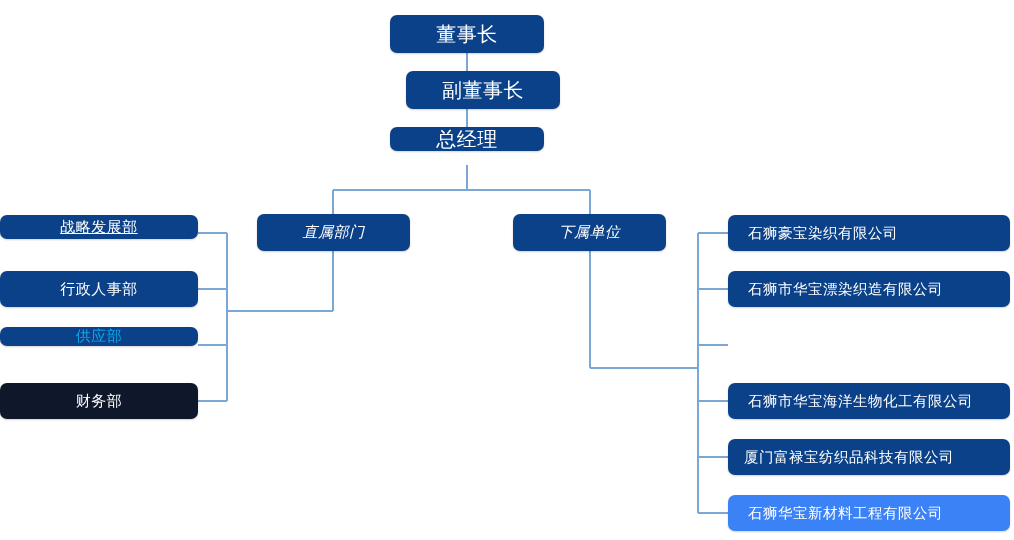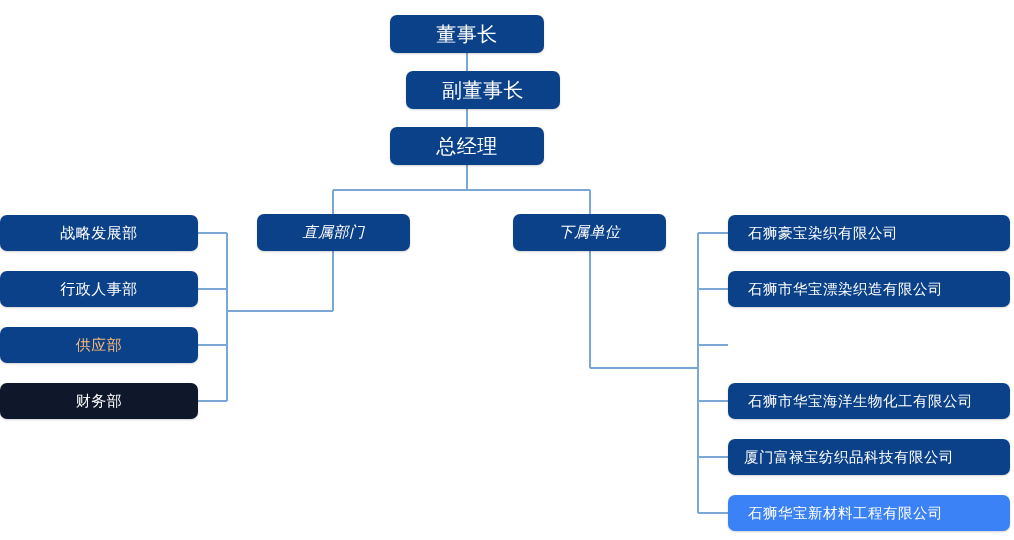--- a/index.html
+++ b/index.html
@@ -85,38 +85,38 @@
       <path d="M698,513 L728,513"></path>
     </g>
   </svg>
 
   <div class="node level-1" style="left: 390px; top: 15px; width: 154px; height: 38px; background: rgb(11, 65, 137); color: rgb(255, 255, 255);">
       <span>董事长</span>
     </div>
   <div class="node level-1" style="left: 406px; top: 71px; width: 154px; height: 38px; background: rgb(11, 65, 137); color: rgb(255, 255, 255);">
       <span>副董事长</span>
     </div>
-  <div class="node level-1" style="left: 390px; top: 127px; width: 154px; height: 38px; background: rgb(11, 65, 137); color: rgb(255, 255, 255);">
+  <div class="node level-1" style="left: 390px; top: 127px; width: 154px; height: 24px; background: rgb(11, 65, 137); color: rgb(255, 255, 255);">
       <span>总经理</span>
     </div>
 
   <div class="node branch" style="left: 257px; top: 214px; width: 153px; height: 37px; background: rgb(11, 65, 137); color: rgb(255, 255, 255);">
       <span>直属部门</span>
     </div>
   <div class="node branch" style="left: 513px; top: 214px; width: 153px; height: 37px; background: rgb(11, 65, 137); color: rgb(255, 255, 255);">
       <span>下属单位</span>
     </div>
 
-  <div class="node dept" style="left: 0px; top: 215px; width: 198px; height: 36px; background: rgb(11, 65, 137); color: rgb(255, 255, 255);">
+  <div class="node dept" style="left: 0px; top: 215px; width: 198px; height: 24px; background: rgb(11, 65, 137); color: rgb(255, 255, 255); text-decoration: underline;">
       <span>战略发展部</span>
     </div>
   <div class="node dept" style="left: 0px; top: 271px; width: 198px; height: 36px; background: rgb(11, 65, 137); color: rgb(255, 255, 255);">
       <span>行政人事部</span>
     </div>
-  <div class="node dept" style="left: 0px; top: 327px; width: 198px; height: 36px; background: rgb(11, 65, 137); color: #fdba74;">
+  <div class="node dept" style="left: 0px; top: 327px; width: 198px; height: 19px; background: rgb(11, 65, 137); color: #0ea5e9;">
       <span>供应部</span>
     </div>
   <div class="node dept" style="left: 0px; top: 383px; width: 198px; height: 36px; background: #0f172a; color: rgb(255, 255, 255);">
       <span>财务部</span>
     </div>
 
   <div class="node company" style="left: 728px; top: 215px; width: 282px; height: 36px; background: rgb(11, 65, 137); color: rgb(255, 255, 255);">
       <span>石狮豪宝染织有限公司</span>
     </div>
   <div class="node company" style="left: 728px; top: 271px; width: 282px; height: 36px; background: rgb(11, 65, 137); color: rgb(255, 255, 255);">

